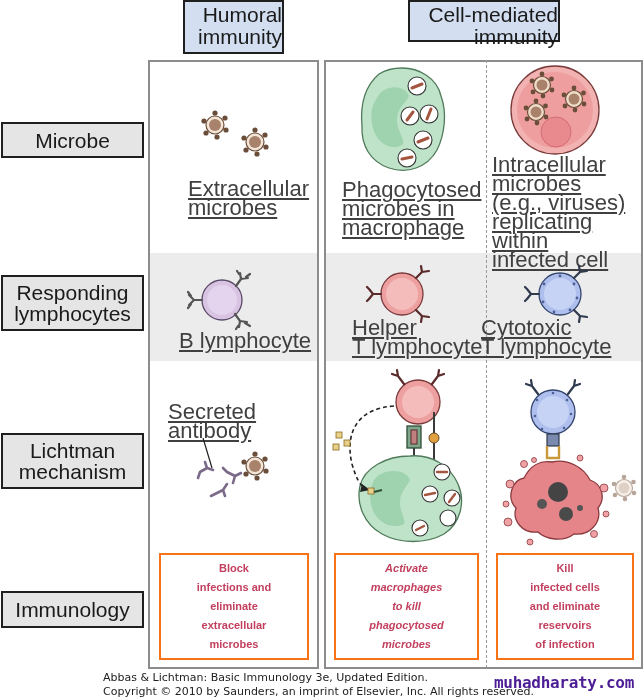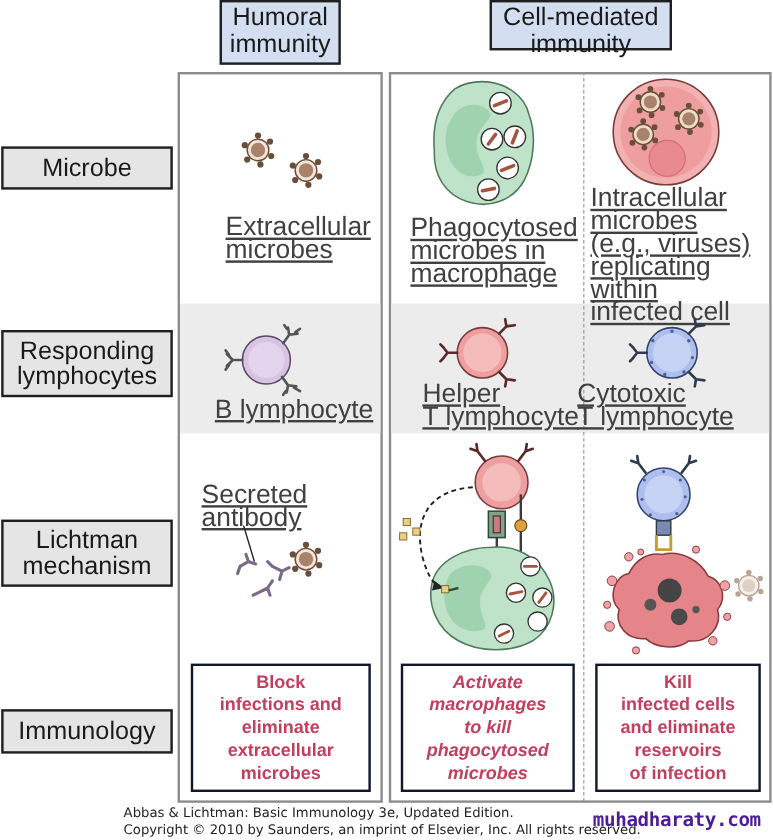--- a/index.html
+++ b/index.html
@@ -1,22 +1,22 @@
 <!DOCTYPE html>
 <html><head>
 <meta charset="utf-8">
 <style>
   html, body { margin:0; padding:0; background:#ffffff; }
   body { width:644px; height:700px; position:relative; overflow:hidden; font-family:"Liberation Sans", sans-serif; color:#1a1a1a; }
-  .col-header { position:absolute; background:#d3dff0; border:2px solid #1f1f1f; text-align:center; font-size:21px; line-height:22px; padding-top:2px; box-sizing:border-box; }
+  .col-header { position:absolute; background:#d3dff0; border:2px solid #1f1f1f; text-align:right; font-size:21px; line-height:22px; padding-top:2px; box-sizing:border-box; }
   .panel { position:absolute; border:2px solid #8c8c8c; box-sizing:border-box; background:#fff; }
   .band { position:absolute; background:#ececec; }
   .row-label { position:absolute; background:#e5e5e5; border:2px solid #1f1f1f; box-sizing:border-box; display:flex; align-items:center; justify-content:center; text-align:center; font-size:21px; line-height:21px; }
   .caption { position:absolute; font-size:22px; line-height:19px; color:#404040;text-decoration:underline; }
-  .func-box { position:absolute; border:2px solid #0f172a; box-sizing:border-box; background:#fff; display:flex; align-items:center; justify-content:center; text-align:center; color:#c2405e; font-weight:bold; font-size:15px; line-height:19px; }
+  .func-box { position:absolute; border:2px solid #f97316; box-sizing:border-box; background:#fff; display:flex; align-items:center; justify-content:center; text-align:center; color:#c2405e; font-weight:bold; font-size:11px; line-height:19px; }
   .divider { position:absolute; left:486px; top:60px; width:0; height:608px; border-left:1.5px dashed #9a9a9a; }
   svg.art { position:absolute; overflow:visible; }
   .credit { position:absolute; left:103px; font-family:"DejaVu Sans", sans-serif; font-size:11px; line-height:13px; color:#222; white-space:nowrap; }
   .watermark { position:absolute; left:494px; top:673px; font-family:"DejaVu Sans Mono", monospace; font-weight:bold; font-size:16px; color:#4c1d95; letter-spacing:-0.3px; }
   .pre { white-space:pre-line; }
 </style>
 </head>
 <body>
 
 <div class="col-header pre" style="left:183px; top:0; width:101px; height:54px;">Humoral

